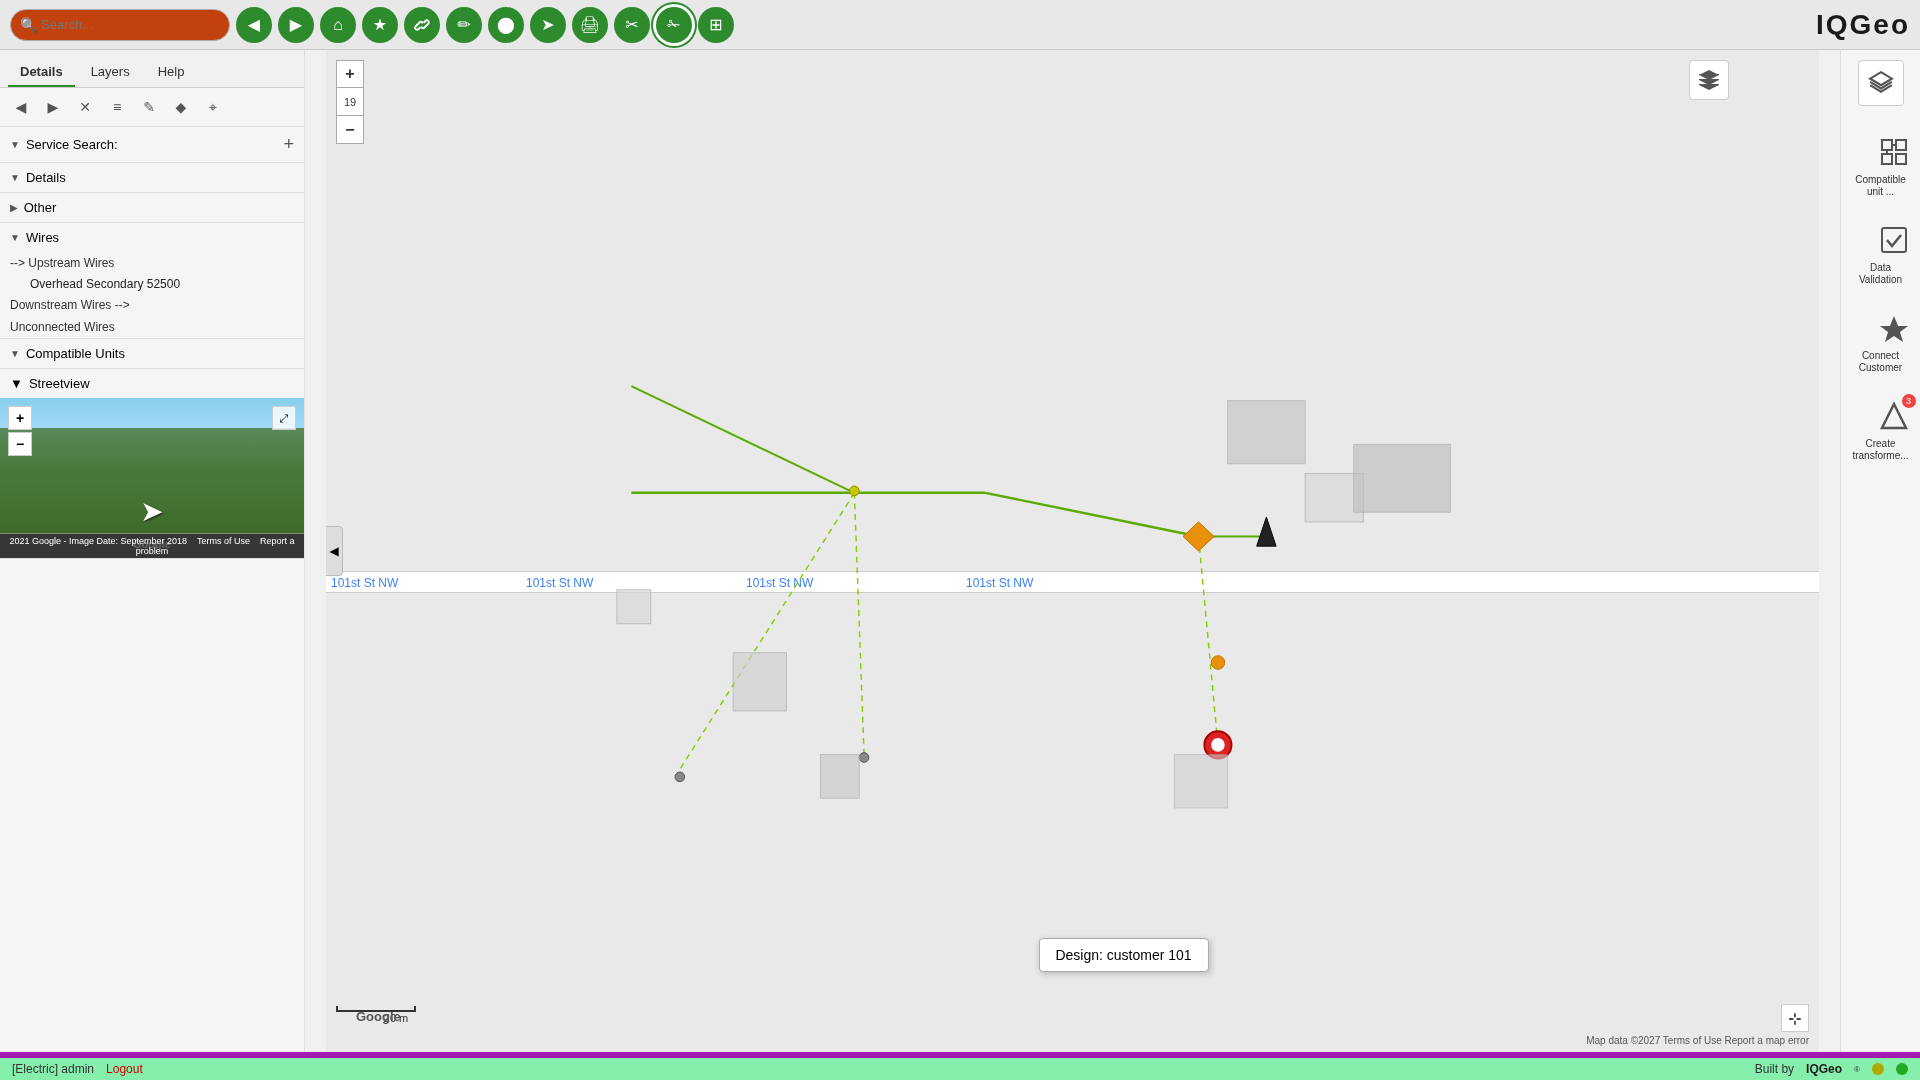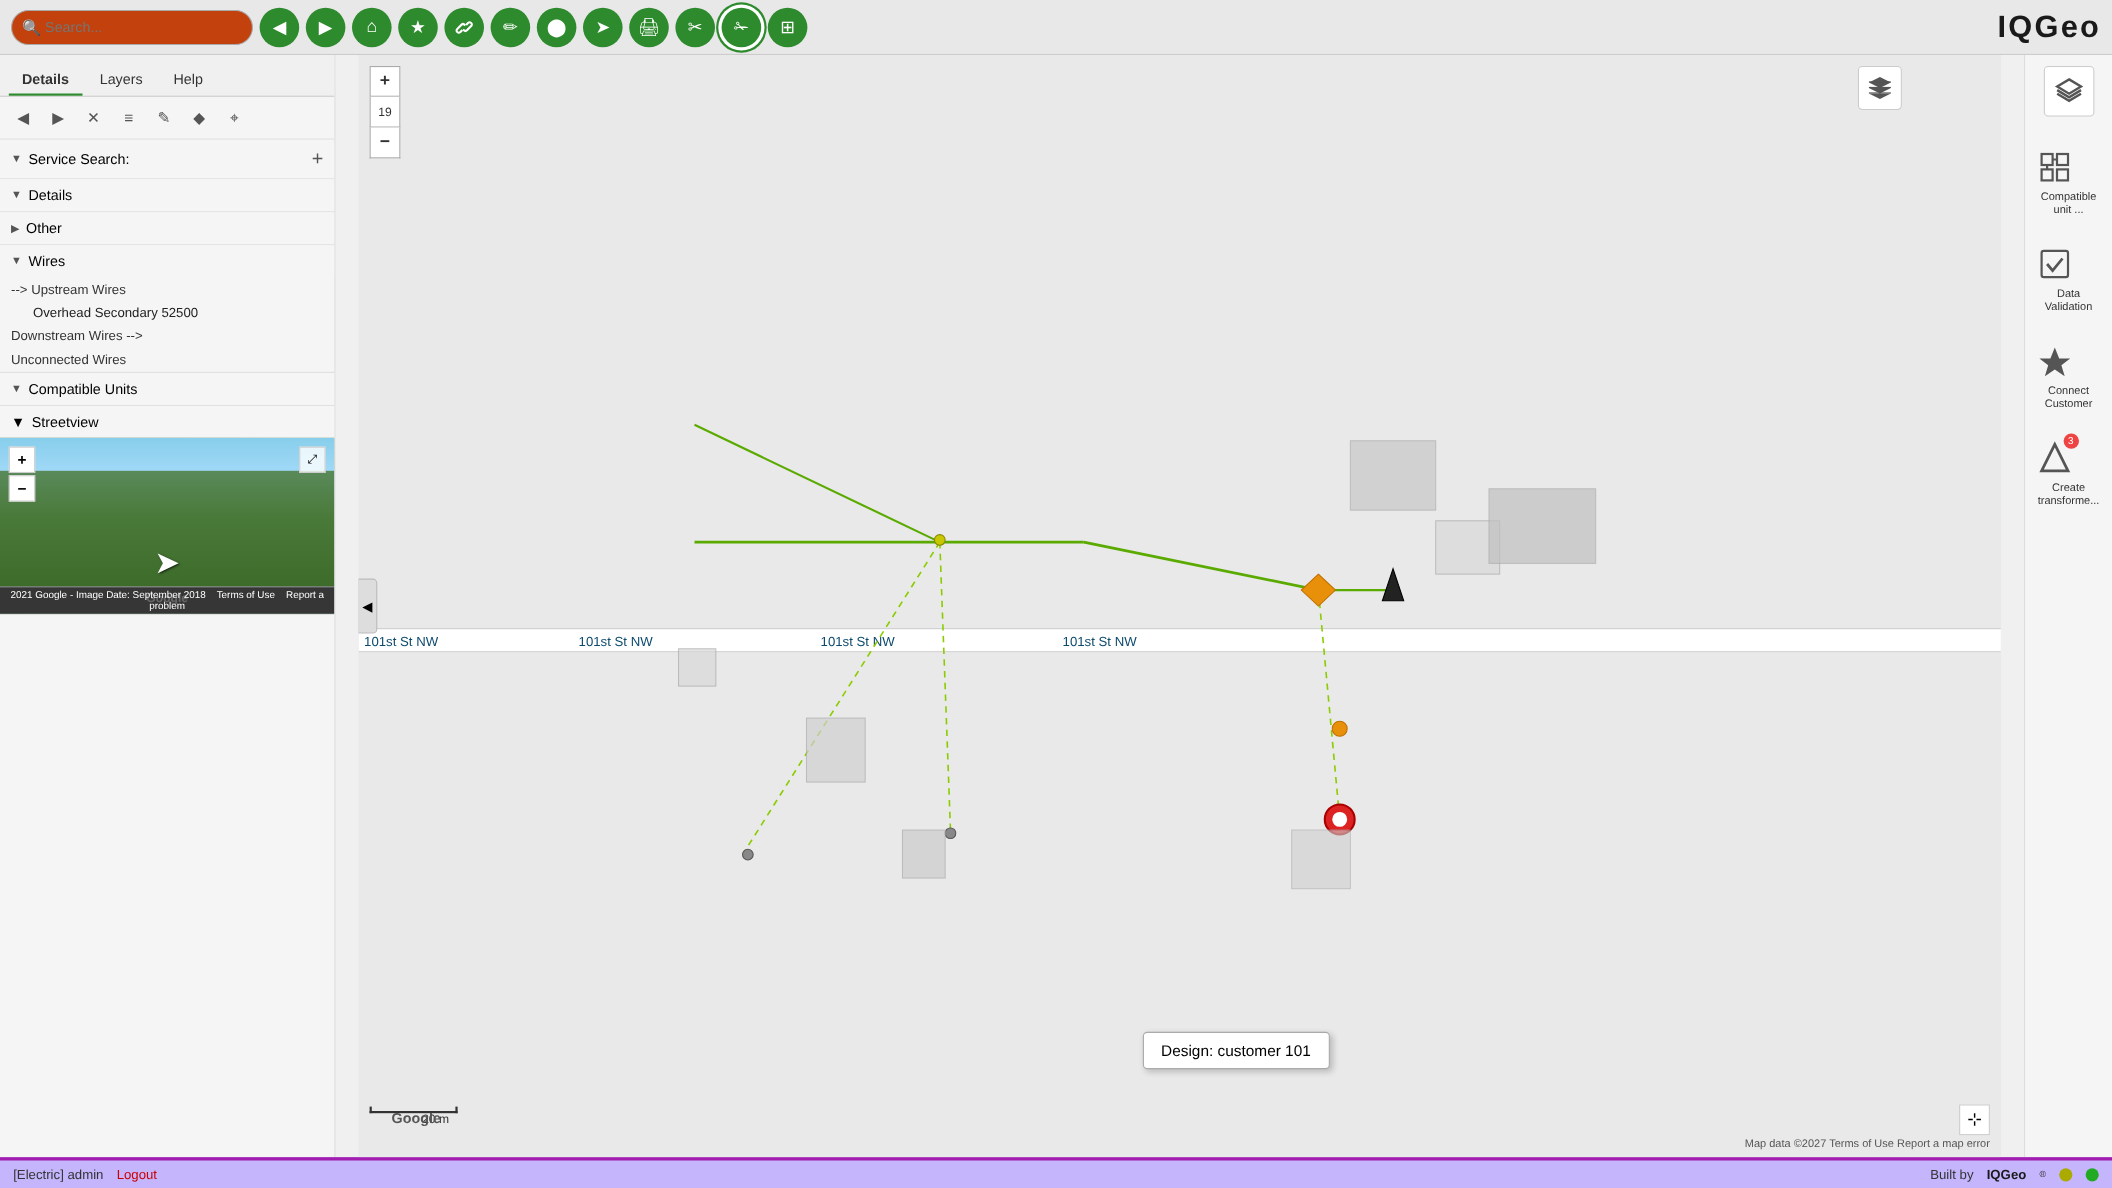--- a/index.html
+++ b/index.html
@@ -262,21 +262,21 @@
       top: 52%;
       left: 0; right: 0;
       height: 22px;
       background: white;
       border-top: 1px solid #ccc;
       border-bottom: 1px solid #ccc;
     }
     .road-label {
       position: absolute;
       font-size: 12px;
-      color: #0c4a6e;
+      color: #3b82f6;
       white-space: nowrap;
     }
 
     
     #design-tooltip {
       position: absolute;
       bottom: 80px;
       left: 50%;
       transform: translateX(-20%);
       background: white;
@@ -331,21 +331,21 @@
       border-left: 1px solid #ddd;
       display: flex;
       flex-direction: column;
       align-items: center;
       padding: 10px 4px;
       gap: 12px;
     }
     .right-tool {
       display: flex;
       flex-direction: column;
-      align-items: flex-start;
+      align-items: flex-end;
       cursor: pointer;
       gap: 4px;
       width: 70px;
       padding: 6px 4px;
     }
     .right-tool-icon {
       width: 36px; height: 36px;
       display: flex; align-items: center; justify-content: center;
       font-size: 22px;
     }
@@ -378,22 +378,22 @@
       font-size: 20px;
       position: absolute;
       top: 10px;
       right: 90px;
       z-index: 10;
     }
 
     
     #footer {
       height: 28px;
-      background: #c4b5fd;
-      border-top: 3px solid #a21caf;
+      background: #86efac;
+      border-top: 6px solid #a21caf;
       display: flex;
       align-items: center;
       padding: 0 12px;
       font-size: 12px;
       color: #333;
       gap: 6px;
     }
     .footer-right {
       margin-left: auto;
       display: flex;

